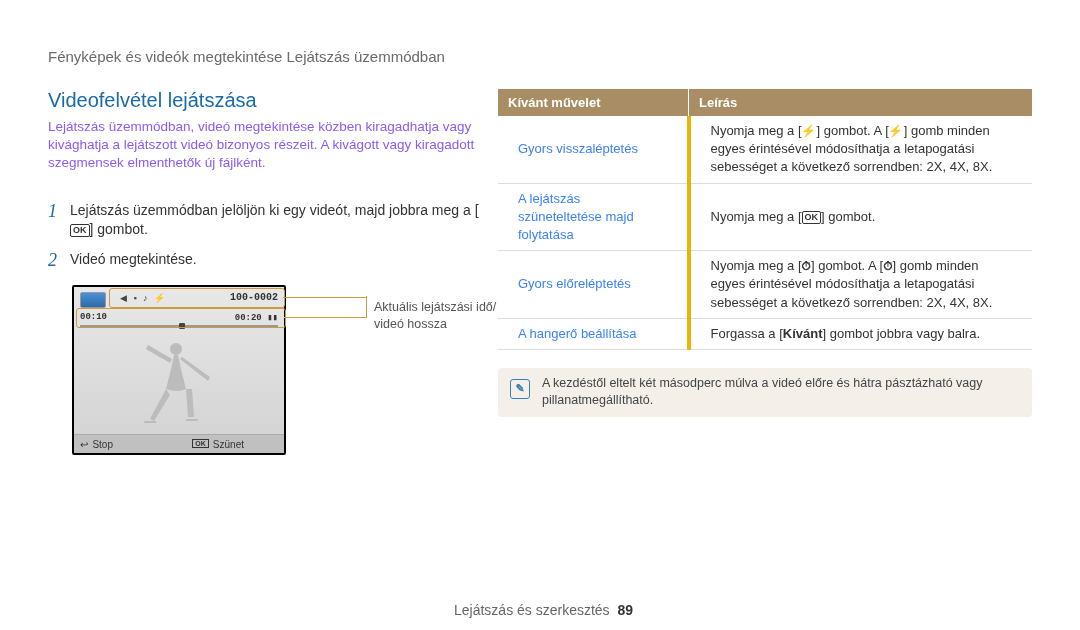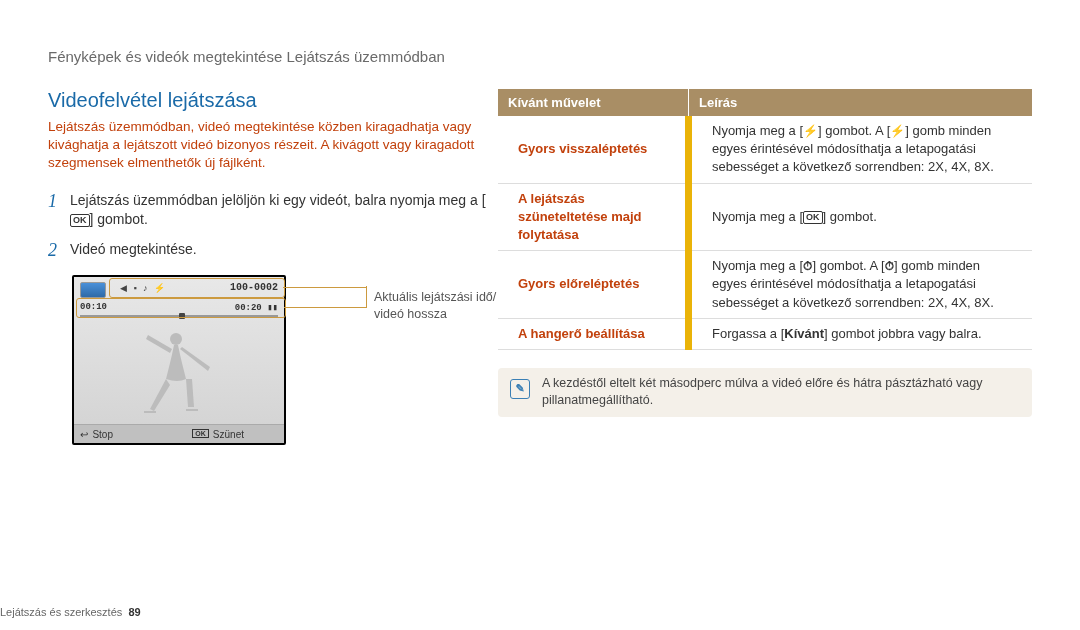--- a/index.html
+++ b/index.html
@@ -36,23 +36,23 @@
     flex: 1;
   }
   h2.section-title {
     color: #1a6aa8;
     font-size: 20px;
     font-weight: 500;
     margin: 0 0 6px 0;
   }
   .intro {
     font-size: 13.5px;
-    color: #c2410c;
+    color: #8b5cf6;
     line-height: 1.35;
-    margin-bottom: 18px;
+    margin-bottom: 28px;
   }
   ol.steps {
     list-style: none;
     padding: 0;
     margin: 0;
   }
   ol.steps li {
     display: flex;
     align-items: flex-start;
     margin-bottom: 10px;
@@ -279,23 +279,23 @@
     width: 170px;
     border-right: 1px solid #fff;
   }
   table.ops tbody td {
     border-bottom: 1px solid #ddd;
     padding: 6px 20px;
     vertical-align: middle;
     line-height: 1.4;
   }
   table.ops tbody td:first-child {
-    font-weight: bold;
-    color: #c2410c;
-    border-right: 7px solid #eab308;
+    font-weight: normal;
+    color: #3b82f6;
+    border-right: 4px solid #eab308;
   }
   table.ops tbody tr:last-child td {
     border-bottom: 1px solid #ddd;
   }
 
   .note-box {
     display: flex;
     align-items: flex-start;
     background: #f4f0e9;
     border-radius: 4px;
@@ -317,24 +317,24 @@
     font-size: 11px;
     font-weight: bold;
     margin-right: 12px;
     flex: none;
     margin-top: 4px;
   }
 
   .footer {
     position: absolute;
     bottom: 12px;
-    left: 0;
+    left: 7px;
     right: 0;
-    text-align: left;
-    font-size: 11px;
+    text-align: center;
+    font-size: 14px;
     color: #666;
   }
   .footer .pg {
     font-weight: bold;
     color: #333;
   }
 </style>
 </head>
 <body>
 
@@ -343,21 +343,21 @@
 
   <div class="content">
     <div class="left-col">
       <h2 class="section-title">Videofelvétel lejátszása</h2>
       <div class="intro">Lejátszás üzemmódban, videó megtekintése közben kiragadhatja vagy kivághatja a lejátszott videó bizonyos részeit. A kivágott vagy kiragadott szegmensek elmenthetők új fájlként.</div>
 
       <ol class="steps">
         <li>
           <span class="num">1</span>
           <span class="step-text">
-            <span>Lejátszás üzemmódban jelöljön ki egy videót, balra nyomja meg a [</span><span class="ok-icon">OK</span><span>] gombot.</span>
+            <span>Lejátszás üzemmódban jelöljön ki egy videót, majd jobbra meg a [</span><span class="ok-icon">OK</span><span>] gombot.</span>
           </span>
         </li>
         <li>
           <span class="num">2</span>
           <span class="step-text">Videó megtekintése.</span>
         </li>
       </ol>
 
       <div class="figure-row">
         <div class="cam-wrap">

